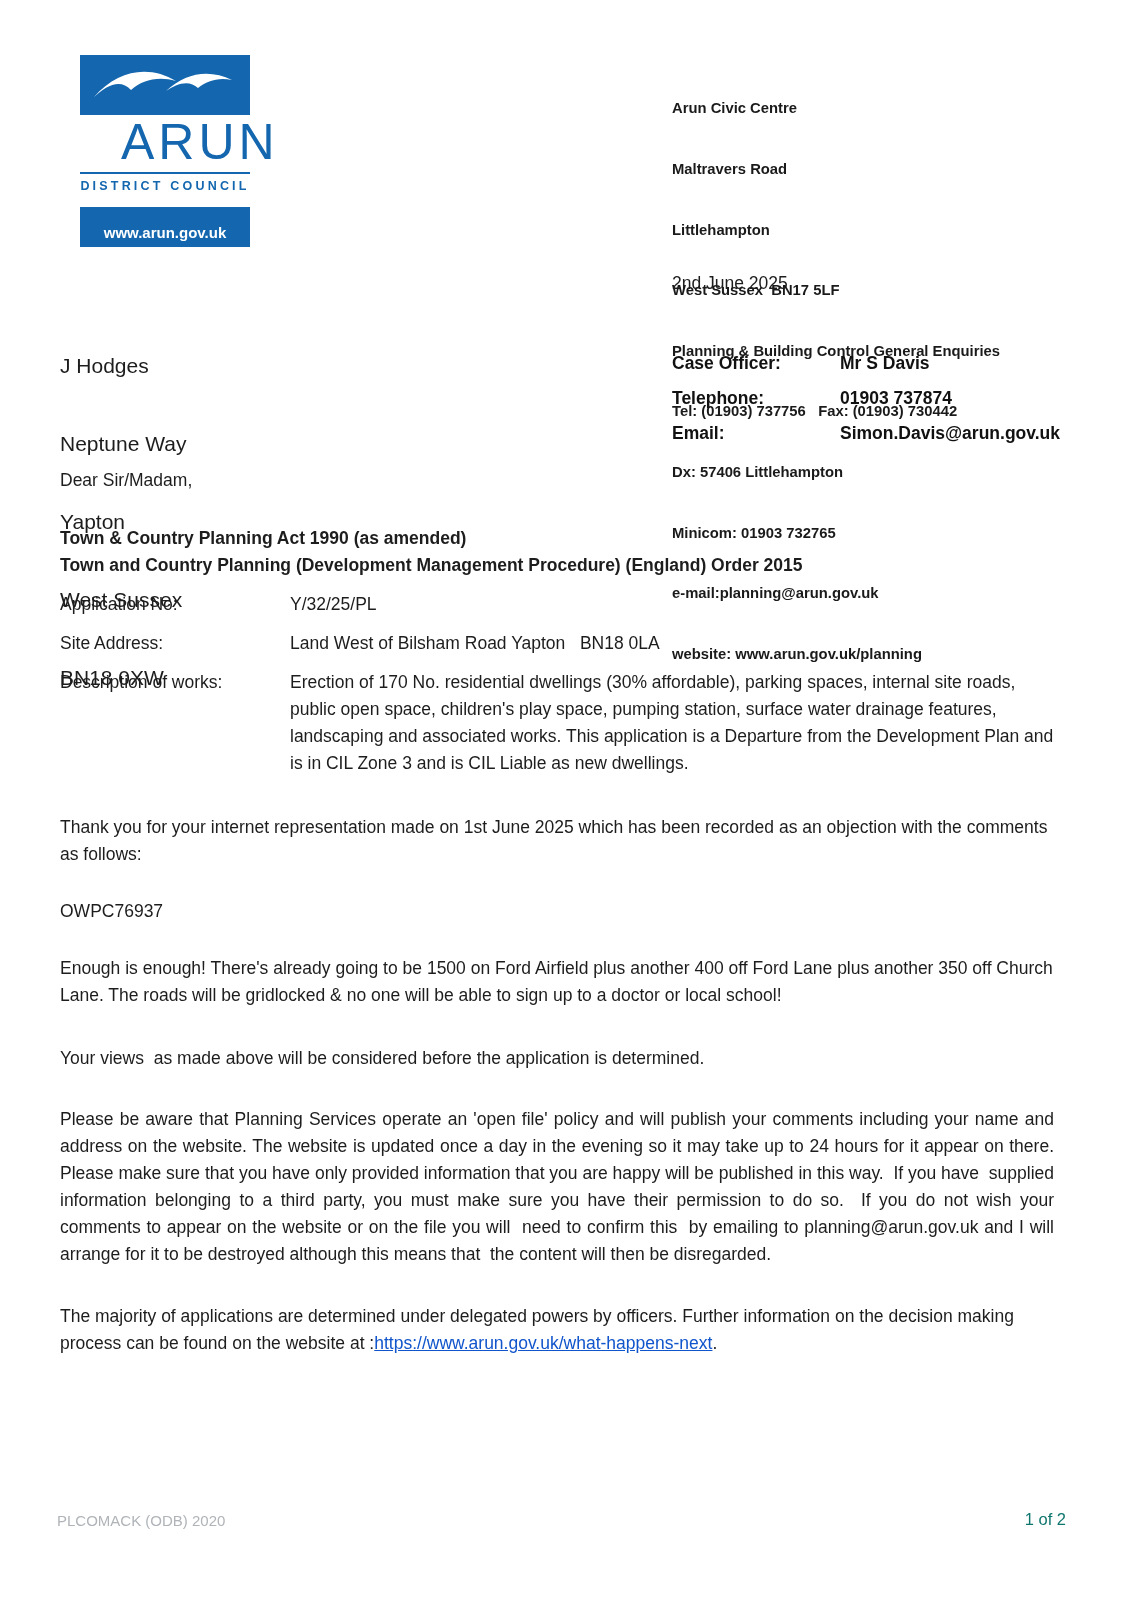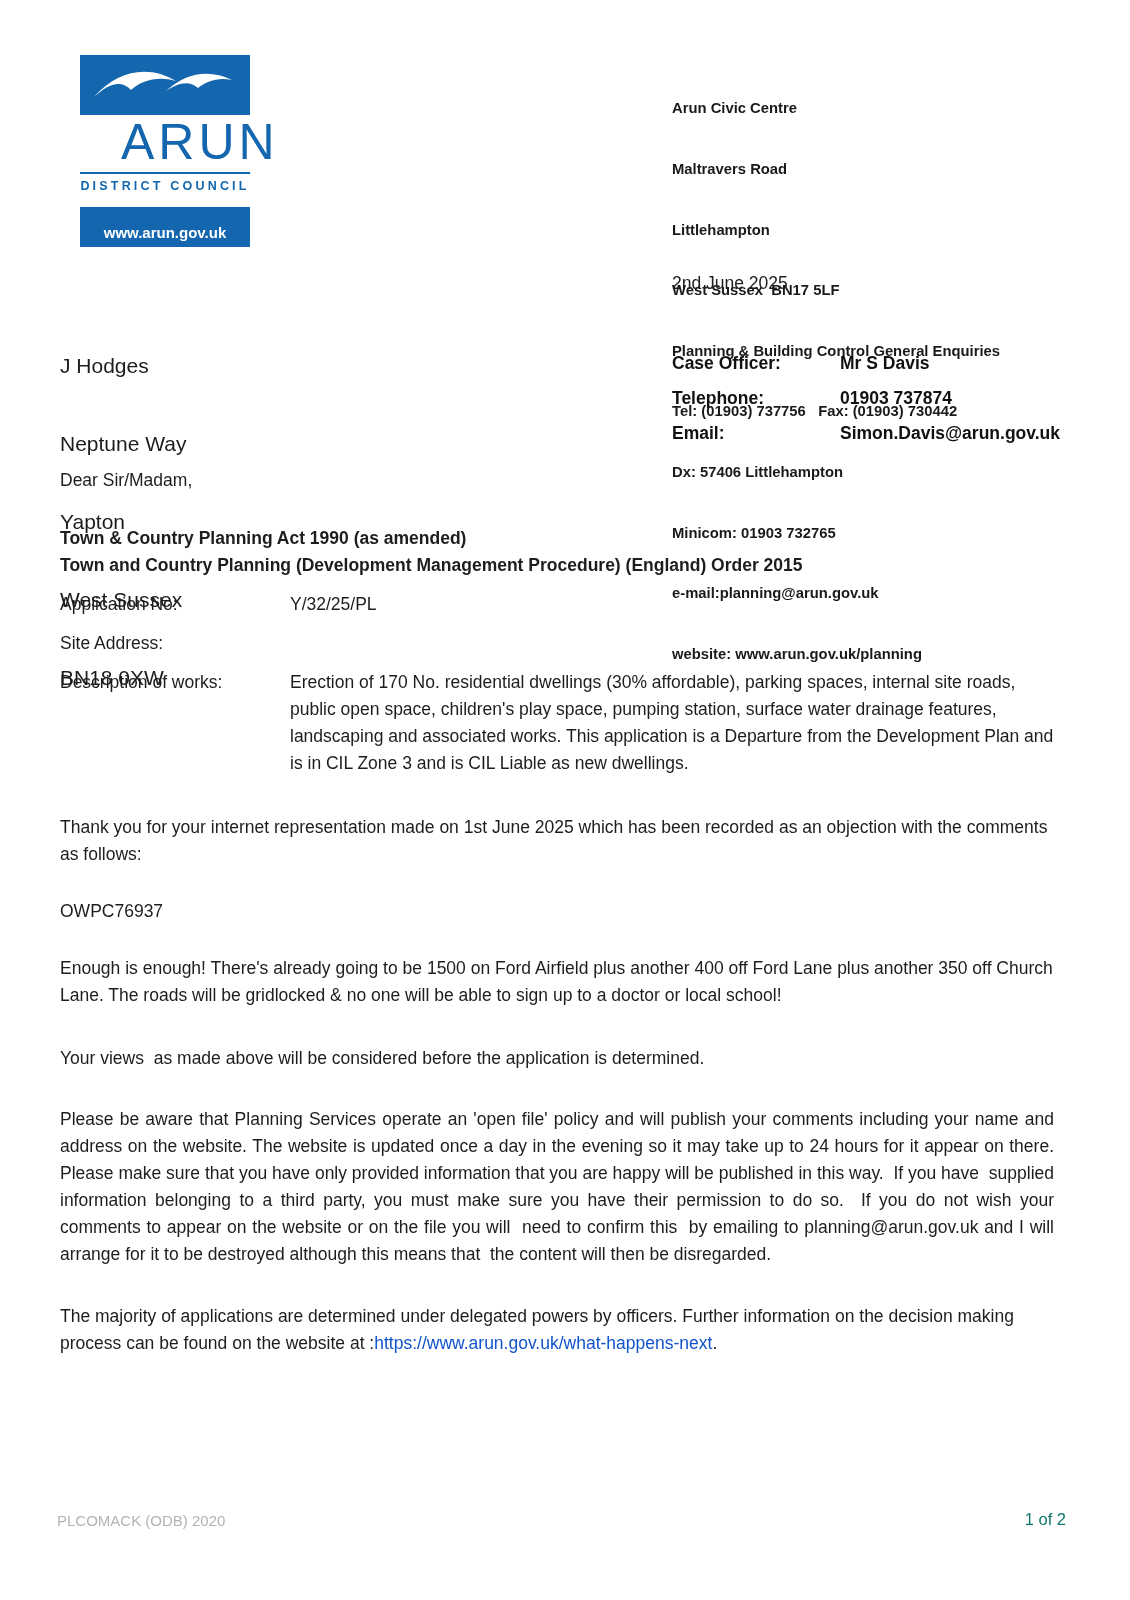--- a/index.html
+++ b/index.html
@@ -121,20 +121,21 @@
   .detail-label { width: 230px; flex-shrink: 0; }
   .detail-value { flex: 1; white-space: pre-wrap; }
   .para-thanks { margin-top: 37px !important; }
   .para-reference { margin-top: 30px !important; }
   .para-comment { margin-top: 30px !important; }
   .para-views { margin-top: 36px !important; }
   .para-openfile { margin-top: 34px !important; text-align: justify; }
   .para-delegated { margin-top: 35px !important; }
   .body-link {
     color: var(--link-blue);
+    text-decoration: underline;
     cursor: pointer;
   }
 
   
   .footer-form-code {
     position: absolute;
     left: 57px;
     top: 1512px;
     font-size: 15px;
     color: #b0b4b8;
@@ -209,20 +210,21 @@
       <div>Town and Country Planning (Development Management Procedure) (England) Order 2015</div>
     </div>
 
     <div class="details">
       <div class="detail-row">
         <div class="detail-label">Application No:</div>
         <div class="detail-value">Y/32/25/PL</div>
       </div>
       <div class="detail-row">
         <div class="detail-label">Site Address:</div>
+        <div class="detail-value">Land West of Bilsham Road Yapton   BN18 0LA</div>
       </div>
       <div class="detail-row">
         <div class="detail-label">Description of works:</div>
         <div class="detail-value">Erection of 170 No. residential dwellings (30% affordable), parking spaces, internal site roads, public open space, children's play space, pumping station, surface water drainage features, landscaping and associated works. This application is a Departure from the Development Plan and is in CIL Zone 3 and is CIL Liable as new dwellings.</div>
       </div>
     </div>
 
     <p class="para-thanks">Thank you for your internet representation made on 1st June 2025 which has been recorded as an objection with the comments as follows:</p>
 
     <p class="para-reference">OWPC76937</p>

